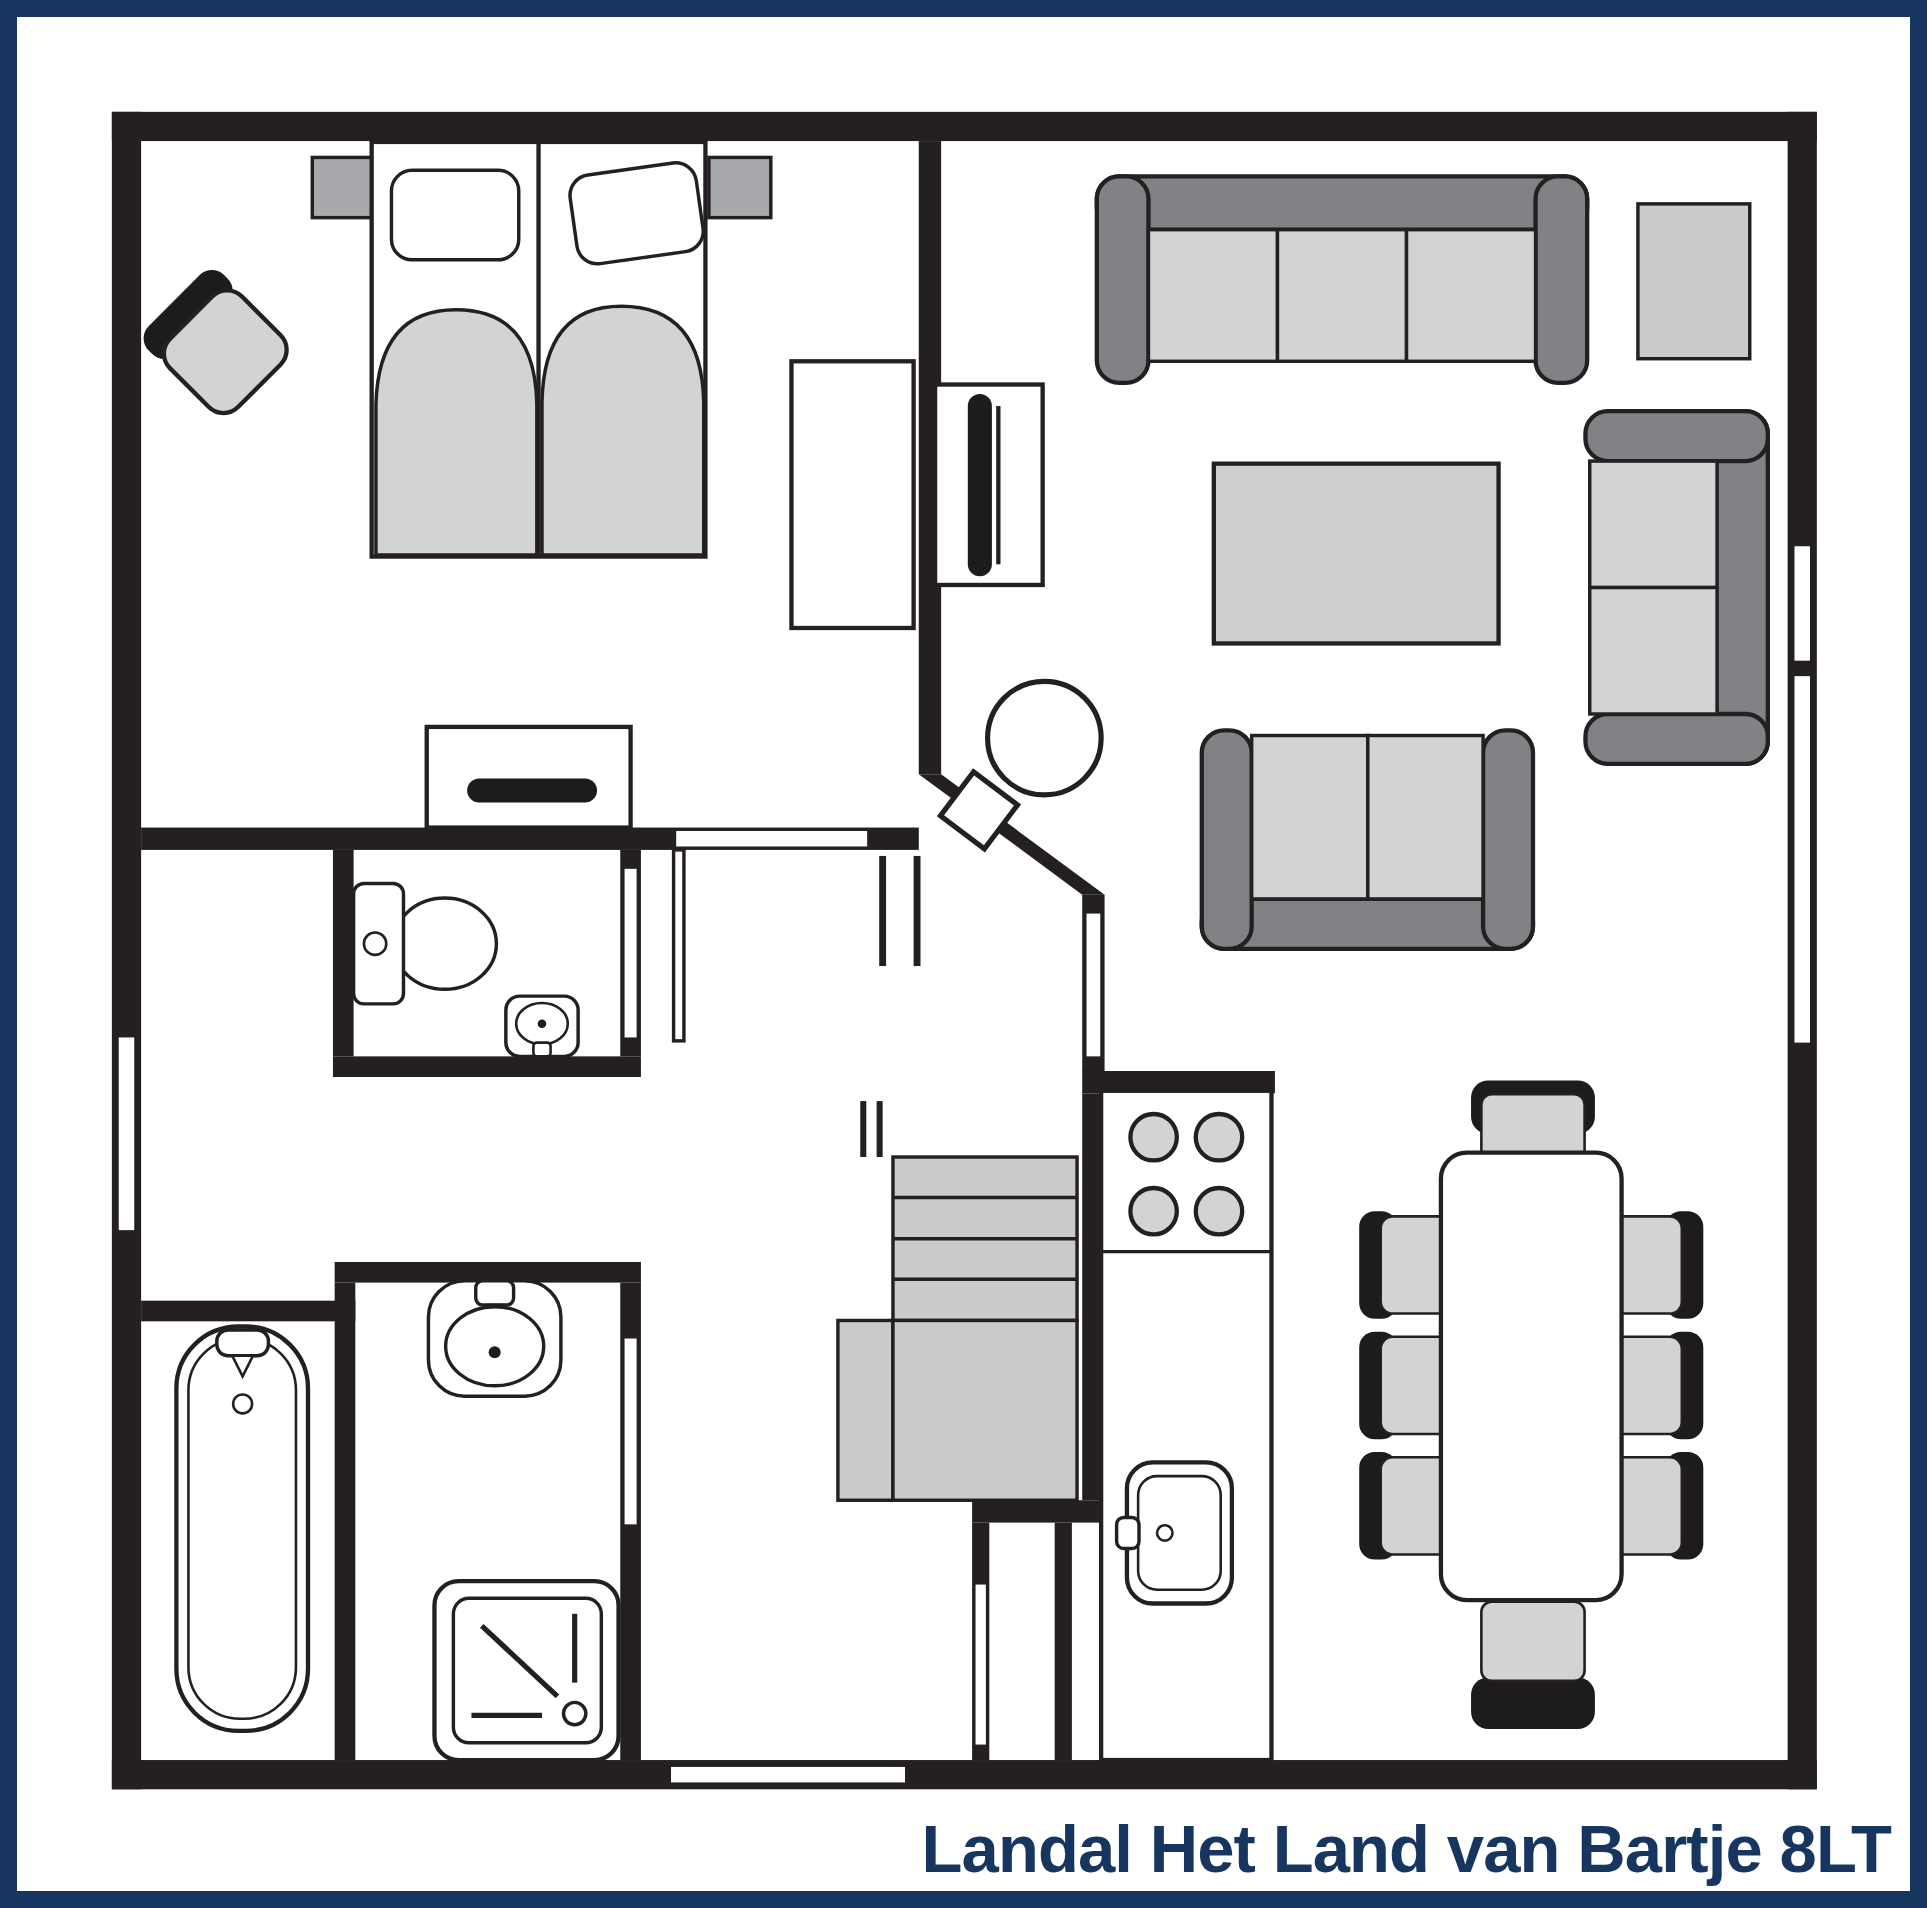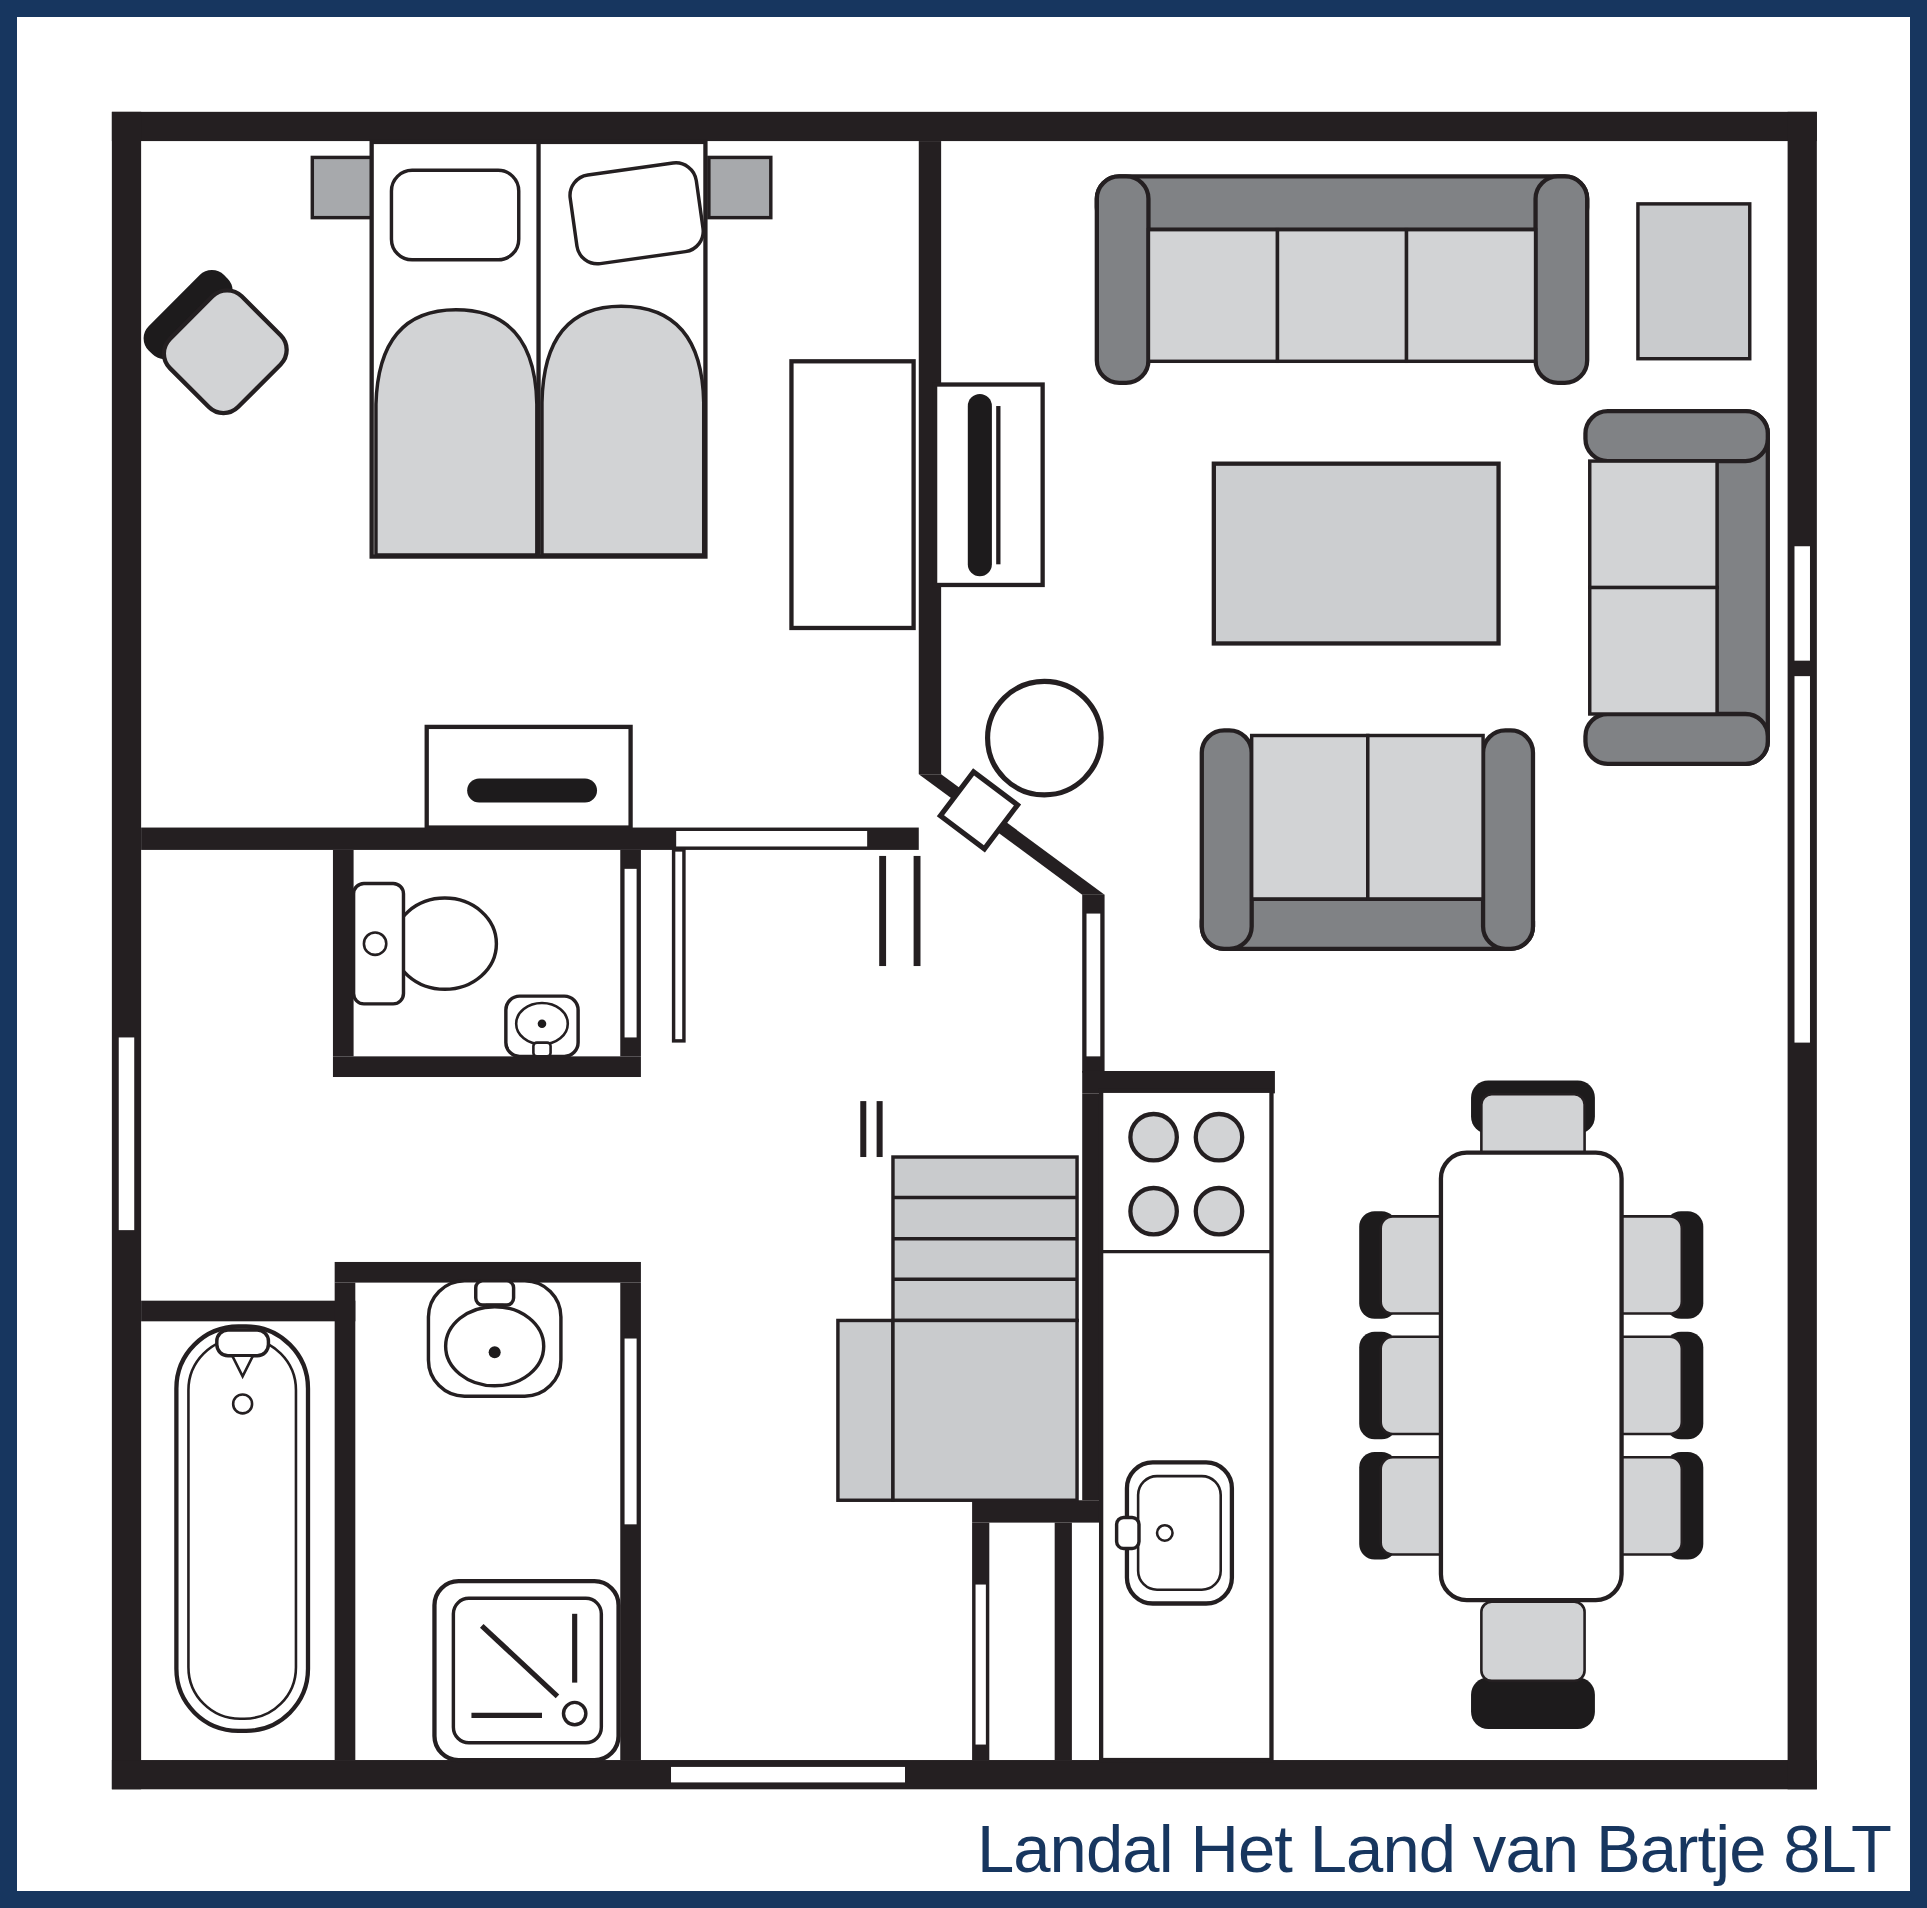--- a/index.html
+++ b/index.html
@@ -1,17 +1,17 @@
 <!DOCTYPE html>
 <html style="--frame: #17365f; --wall: #241f21; --floor: #ffffff; --furniture_light: #d2d3d5; --furniture_mid: #a7a9ac; --furniture_dark: #808285; --stairs: #c9cbcd; --table_gray: #ccced0; --chair_black: #1d1b1c;font-size:13.8px"><head>
 <meta charset="utf-8">
 <style>
   html,body{margin:0;padding:0;background:#ffffff;}
   #stage{position:relative;width:1927px;height:1908px;background:var(--floor,#fff);overflow:hidden;
-         font-family:"Liberation Sans", sans-serif;}
+         font-family:"Liberation Sans", sans-serif;font-weight:bold;}
   svg{position:absolute;left:0;top:0;}
   .wall{fill:var(--wall);}
   .slit{fill:var(--floor);}
   .wh{fill:var(--floor);stroke:var(--wall);}
   .lt{fill:var(--furniture_light);stroke:var(--wall);}
   .md{fill:var(--furniture_mid);stroke:var(--wall);}
   .dk{fill:var(--furniture_dark);stroke:var(--wall);}
   .st{fill:var(--stairs);stroke:var(--wall);}
   .tb{fill:var(--table_gray);stroke:var(--wall);}
   .blk{fill:var(--chair_black);}

